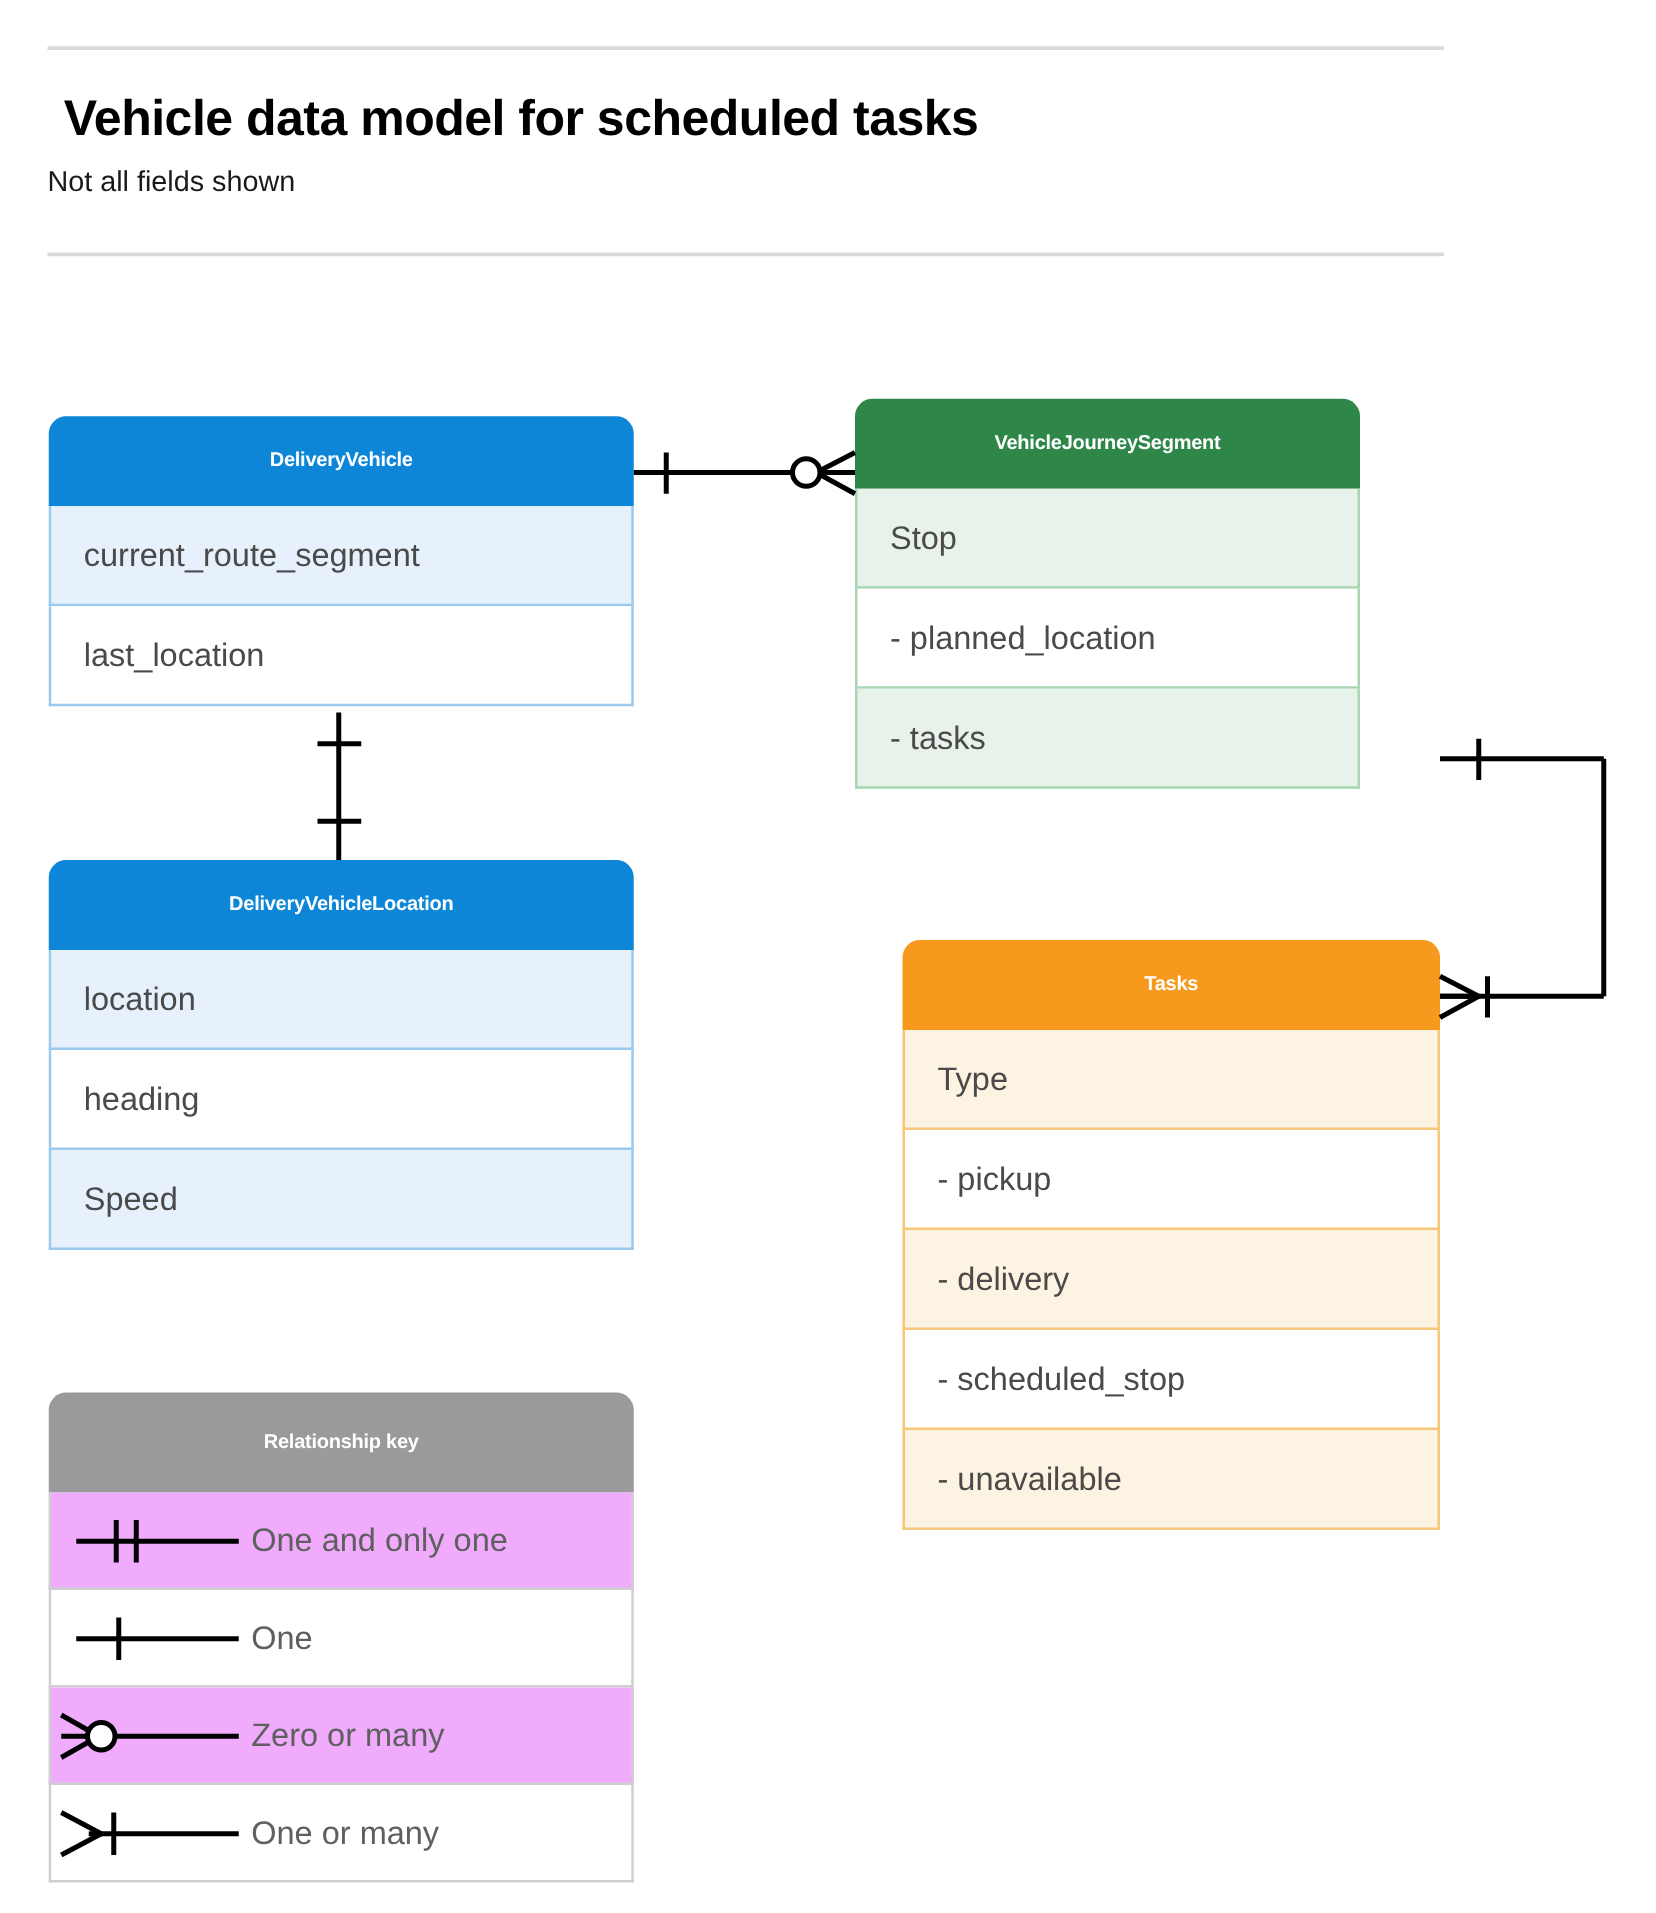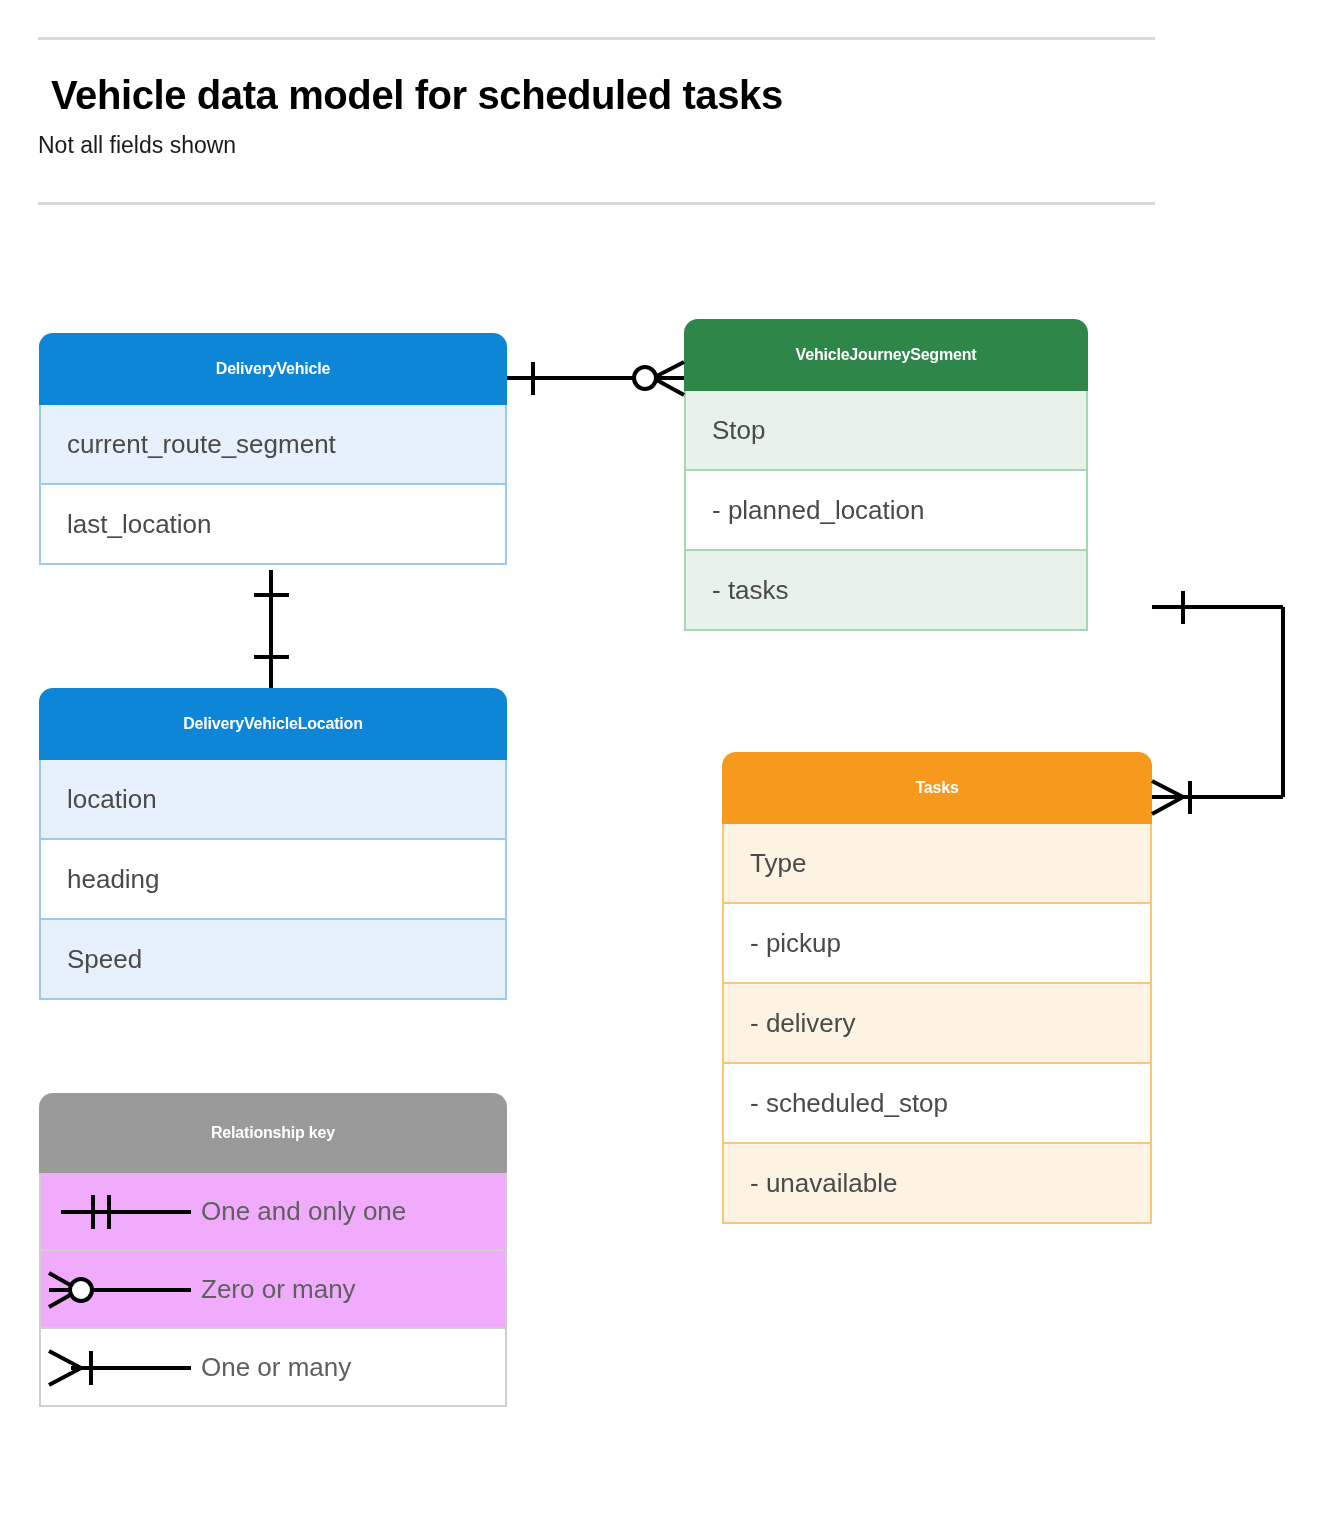--- a/index.html
+++ b/index.html
@@ -92,21 +92,21 @@
   .theme-green .ehead { background: #2e8749; }
   .theme-green .erow  { border-color: #a7d6b4; background: #ffffff; }
   .theme-green .erow.tint { background: #e7f2ea; }
 
   
   .theme-orange .ehead { background: #f7991c; }
   .theme-orange .erow  { border-color: #f8c87a; background: #ffffff; }
   .theme-orange .erow.tint { background: #fdf3e2; }
 
   
-  .theme-grey .ehead { background: #9a9a9a; }
+  .theme-grey .ehead { background: #9a9a9a; margin-top: 21px; }
   .theme-grey .erow  { border-color: #cfcfcf; background: #ffffff; }
   .theme-grey .erow.tint { background: #f0abfc; }
 
   
   #legend .erow {
     padding-left: 0;
     font-size: 26px;
     color: #5f5f5f;
   }
   .legend-sym {
@@ -173,20 +173,29 @@
       <span class="legend-sym">
         <svg width="160" height="78" viewBox="0 0 160 78" xmlns="http://www.w3.org/2000/svg">
           <line x1="20" y1="39" x2="150" y2="39" stroke="#000" stroke-width="4"></line>
           <line x1="52" y1="22" x2="52" y2="56" stroke="#000" stroke-width="4"></line>
           <line x1="68" y1="22" x2="68" y2="56" stroke="#000" stroke-width="4"></line>
         </svg>
       </span>
       <span class="legend-lbl">One and only one</span>
     </div>
 
+    <div class="erow" style="height:78px;">
+      <span class="legend-sym">
+        <svg width="160" height="78" viewBox="0 0 160 78" xmlns="http://www.w3.org/2000/svg">
+          <line x1="20" y1="39" x2="150" y2="39" stroke="#000" stroke-width="4"></line>
+          <line x1="54" y1="22" x2="54" y2="56" stroke="#000" stroke-width="4"></line>
+        </svg>
+      </span>
+      <span class="legend-lbl">One</span>
+    </div>
 
     <div class="erow tint" style="height:78px;">
       <span class="legend-sym">
         <svg width="160" height="78" viewBox="0 0 160 78" xmlns="http://www.w3.org/2000/svg">
           <line x1="46" y1="39" x2="150" y2="39" stroke="#000" stroke-width="4"></line>
           <line x1="38" y1="39" x2="8" y2="22" stroke="#000" stroke-width="4"></line>
           <line x1="38" y1="39" x2="8" y2="56" stroke="#000" stroke-width="4"></line>
           <line x1="38" y1="39" x2="8" y2="39" stroke="#000" stroke-width="4"></line>
           <circle cx="40" cy="39" r="11" fill="#fff" stroke="#000" stroke-width="4"></circle>
         </svg>

